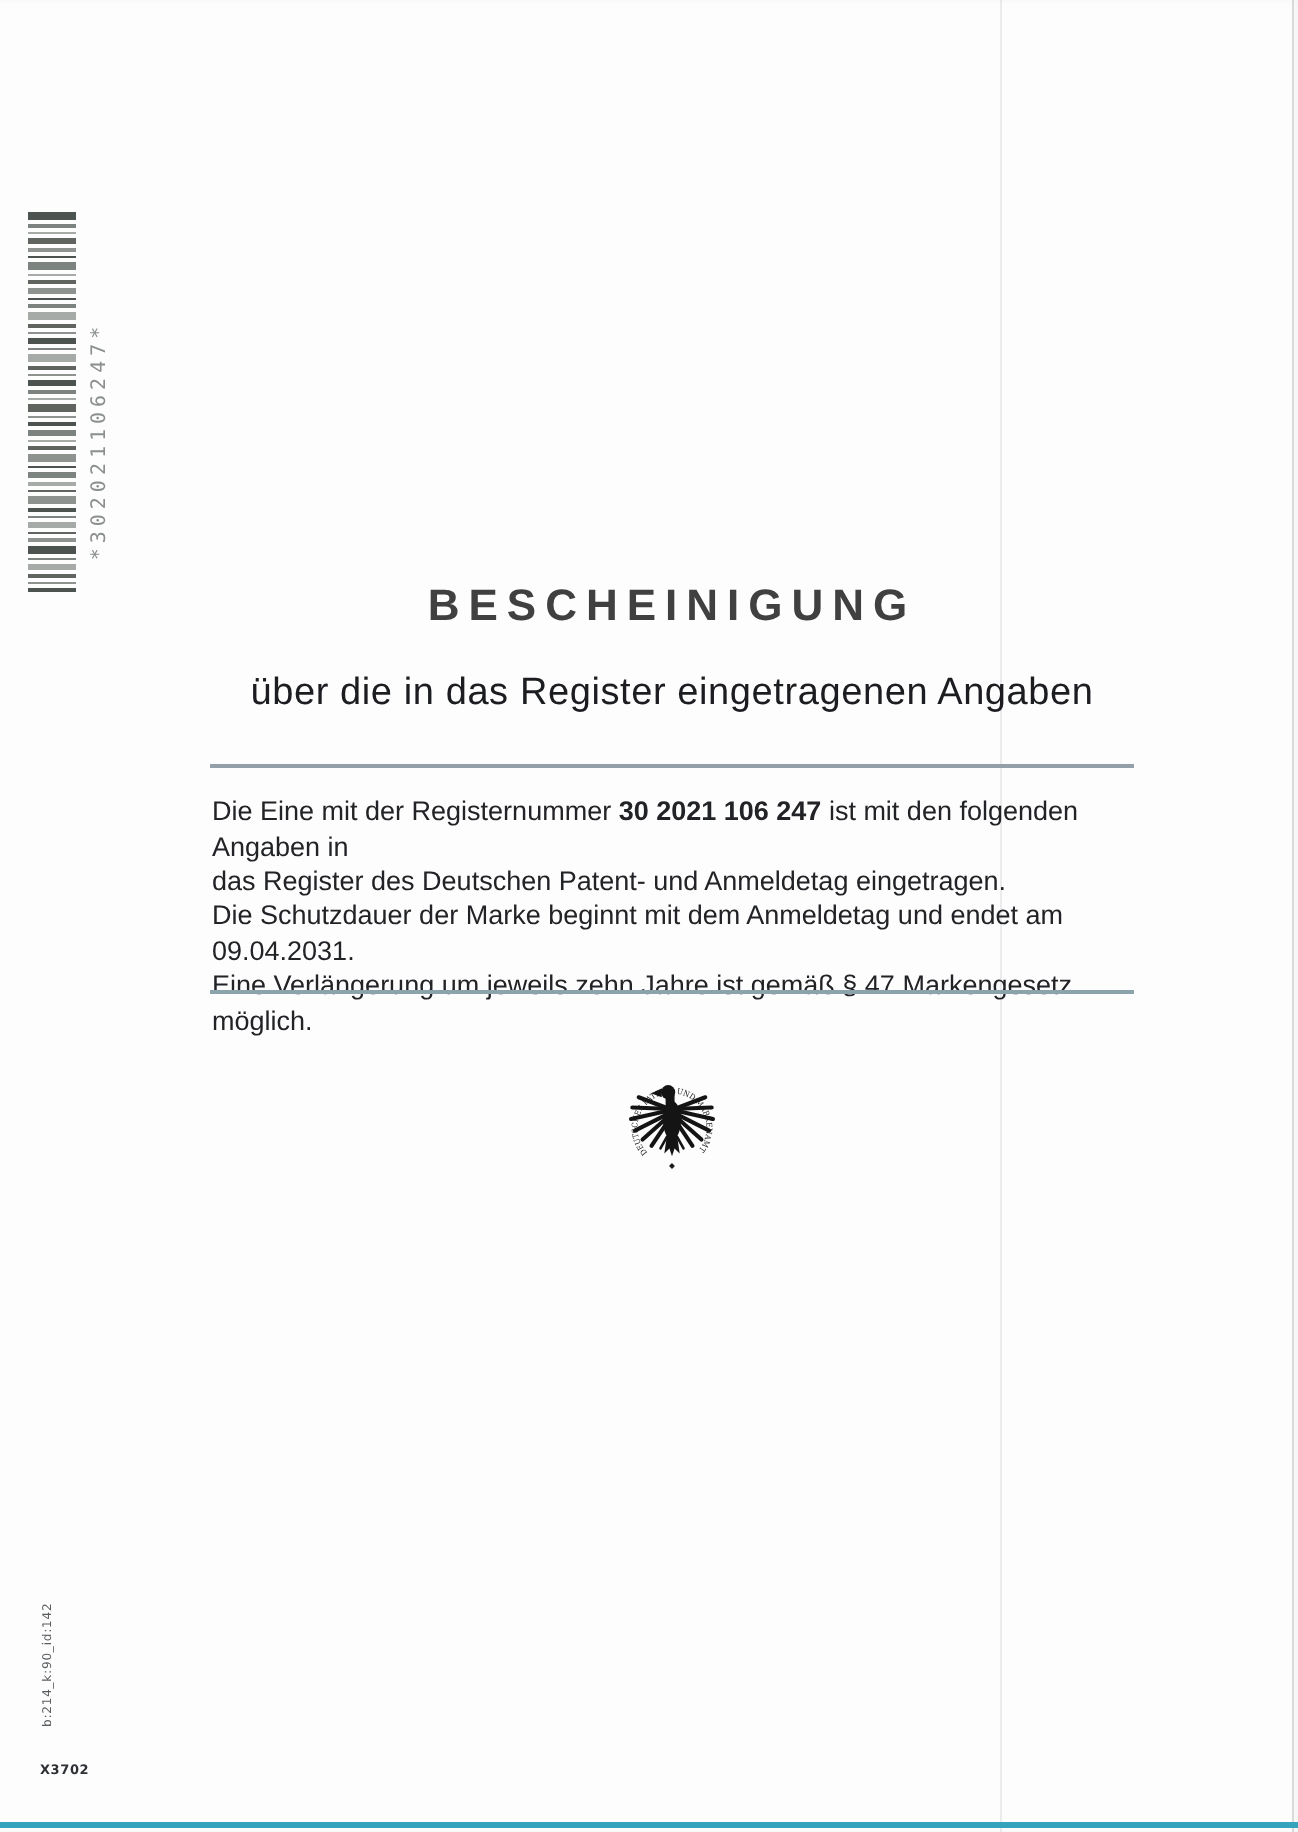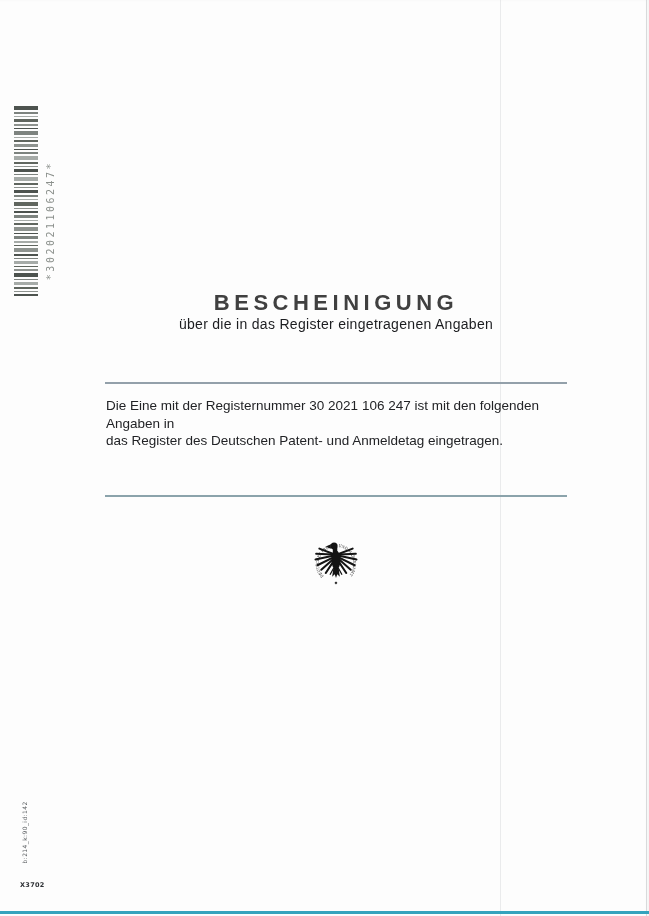--- a/index.html
+++ b/index.html
@@ -25,31 +25,31 @@
     transform:rotate(-90deg);
     font-family:"DejaVu Sans Mono", monospace;
     font-size:10px;letter-spacing:2.5px;color:#8b908c;
     text-align:center;white-space:nowrap;
   }
 
   
   .content{position:absolute;left:24px;width:624px;text-align:center;}
 
   #title{top:290px;font-size:22px;font-weight:bold;letter-spacing:4.5px;color:#404040;}
-  #subtitle{top:316px;font-size:14px;letter-spacing:0.3px;color:#1c1d20;}
+  #subtitle{top:336px;font-size:19px;letter-spacing:0.3px;color:#1c1d20;}
 
   .rule{position:absolute;left:105px;width:462px;height:2px;background:#93a0aa;}
   #rule-top{top:382px;}
   #rule-bottom{top:495px;background:#8ba3ab;}
 
   .para{position:absolute;left:106px;width:470px;text-align:left;
         font-size:13.5px;line-height:17.5px;color:#222326;}
   #para1{top:397px;}
   #para2{top:449px;}
-  .bold{font-weight:normal;}
+  .bold{font-weight:bold;}
 
   
   #seal{position:absolute;left:304px;top:532px;width:64px;height:64px;}
 
   
   #print-code{
     position:absolute;left:-5px;top:829px;width:60px;height:9px;
     transform:rotate(-90deg);
     font-size:6px;color:#5a5e61;letter-spacing:0.4px;
     font-family:"DejaVu Sans", sans-serif;
@@ -124,20 +124,24 @@
   <div id="title" class="content">BESCHEINIGUNG</div>
   <div id="subtitle" class="content">über die in das Register eingetragenen Angaben</div>
 
   <div id="rule-top" class="rule"></div>
 
   <div id="para1" class="para">
     <span>Die Eine mit der Registernummer </span><span class="bold">30 2021 106 247</span><span> ist mit den folgenden Angaben in</span><br>
     <span>das Register des Deutschen Patent- und Anmeldetag eingetragen.</span>
   </div>
 
+  <div id="para2" class="para">
+    <span>Die Schutzdauer der Marke beginnt mit dem Anmeldetag und endet am 09.04.2031.</span><br>
+    <span>Eine Verlängerung um jeweils zehn Jahre ist gemäß § 47 Markengesetz möglich.</span>
+  </div>
 
   <div id="rule-bottom" class="rule"></div>
 
   <div id="seal">
     <svg viewBox="0 0 100 100" width="64" height="64">
       <defs>
         <path id="ringPath" d="M 30.9,69.1 A 27,27 0 1 1 69.1,69.1" fill="none"></path>
       </defs>
       <text font-family="DejaVu Serif, serif" font-size="6.2" fill="#1a1a1a">
         <textPath href="#ringPath" startOffset="0" textLength="124" lengthAdjust="spacingAndGlyphs">DEUTSCHES PATENT- UND MARKENAMT</textPath>

